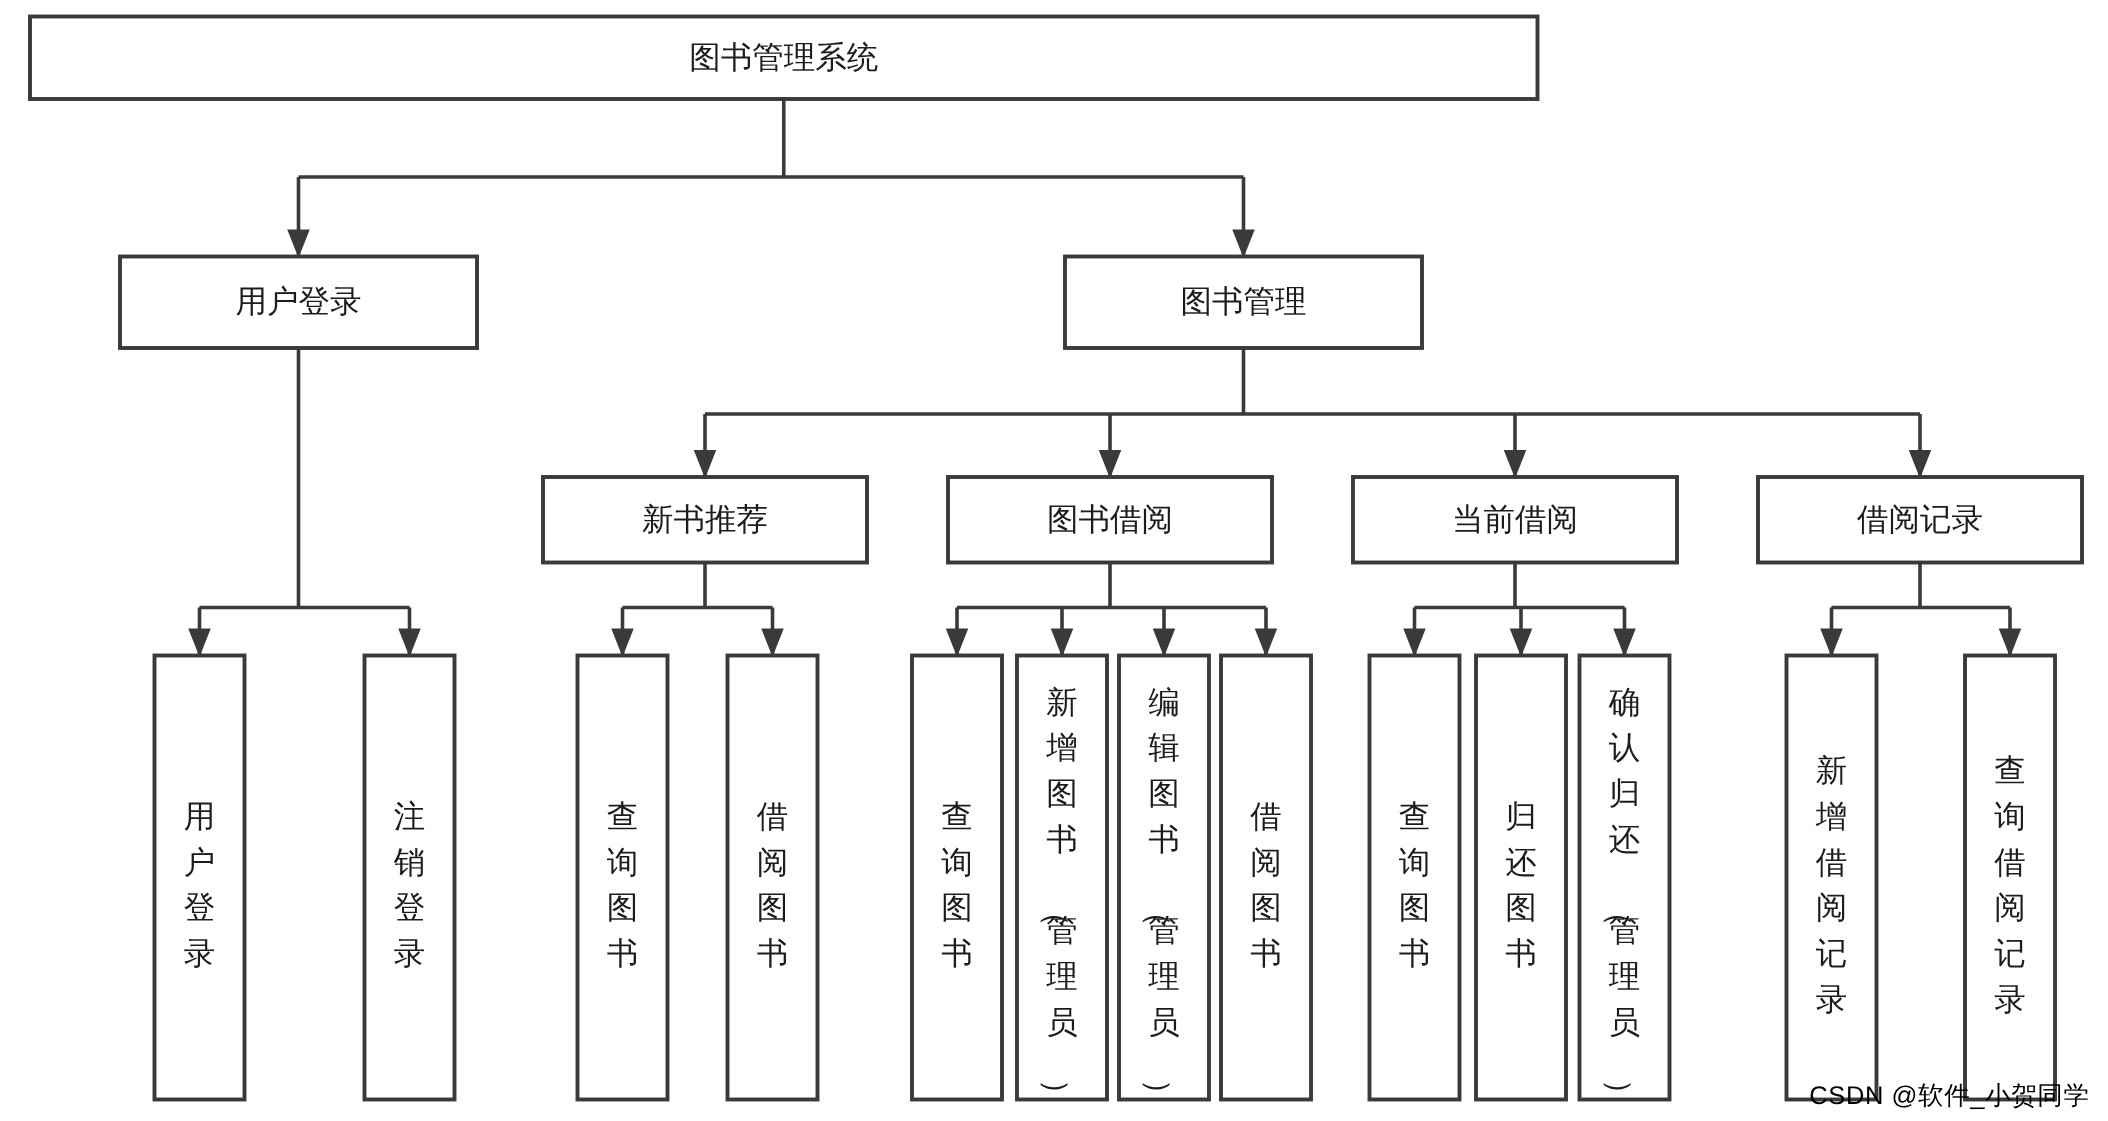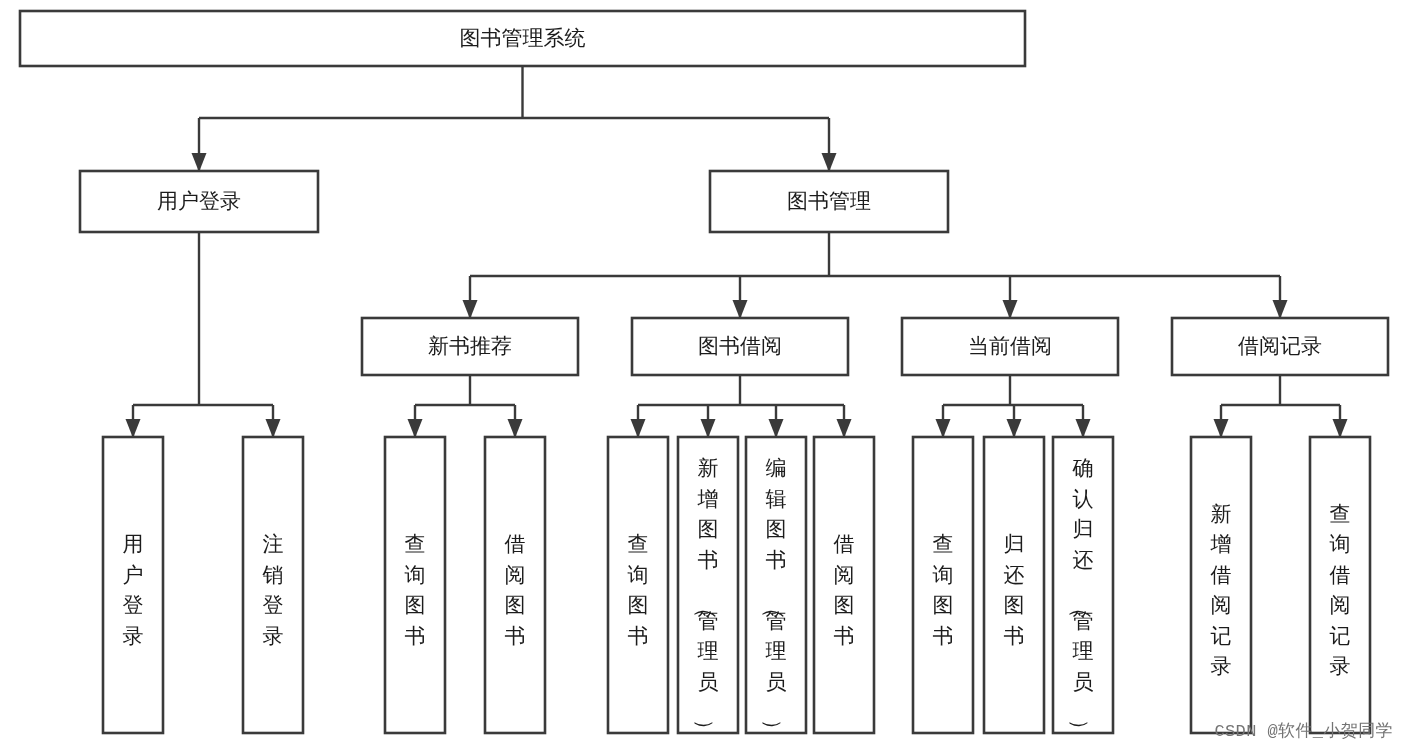--- a/index.html
+++ b/index.html
@@ -53,23 +53,23 @@
   .node-label-v {
     font-family: "Liberation Sans", "DejaVu Sans", sans-serif;
     font-size: 21px;
     fill: #1c1c1c;
     text-anchor: middle;
   }
   .watermark-text {
     position: absolute;
     right: 12px;
     bottom: 5px;
-    font-family: Liberation Mono, monospace;
+    font-family: Liberation Sans, sans-serif;
     font-size: 17px;
-    color: #737373;
+    color: #000000;
     white-space: nowrap;
     letter-spacing: 0.4px;
     user-select: none;
   }
 </style>
 </head>
 <body>
 
 <div id="diagram-root">
   <svg class="diagram-canvas" viewBox="0 0 1405 747">

